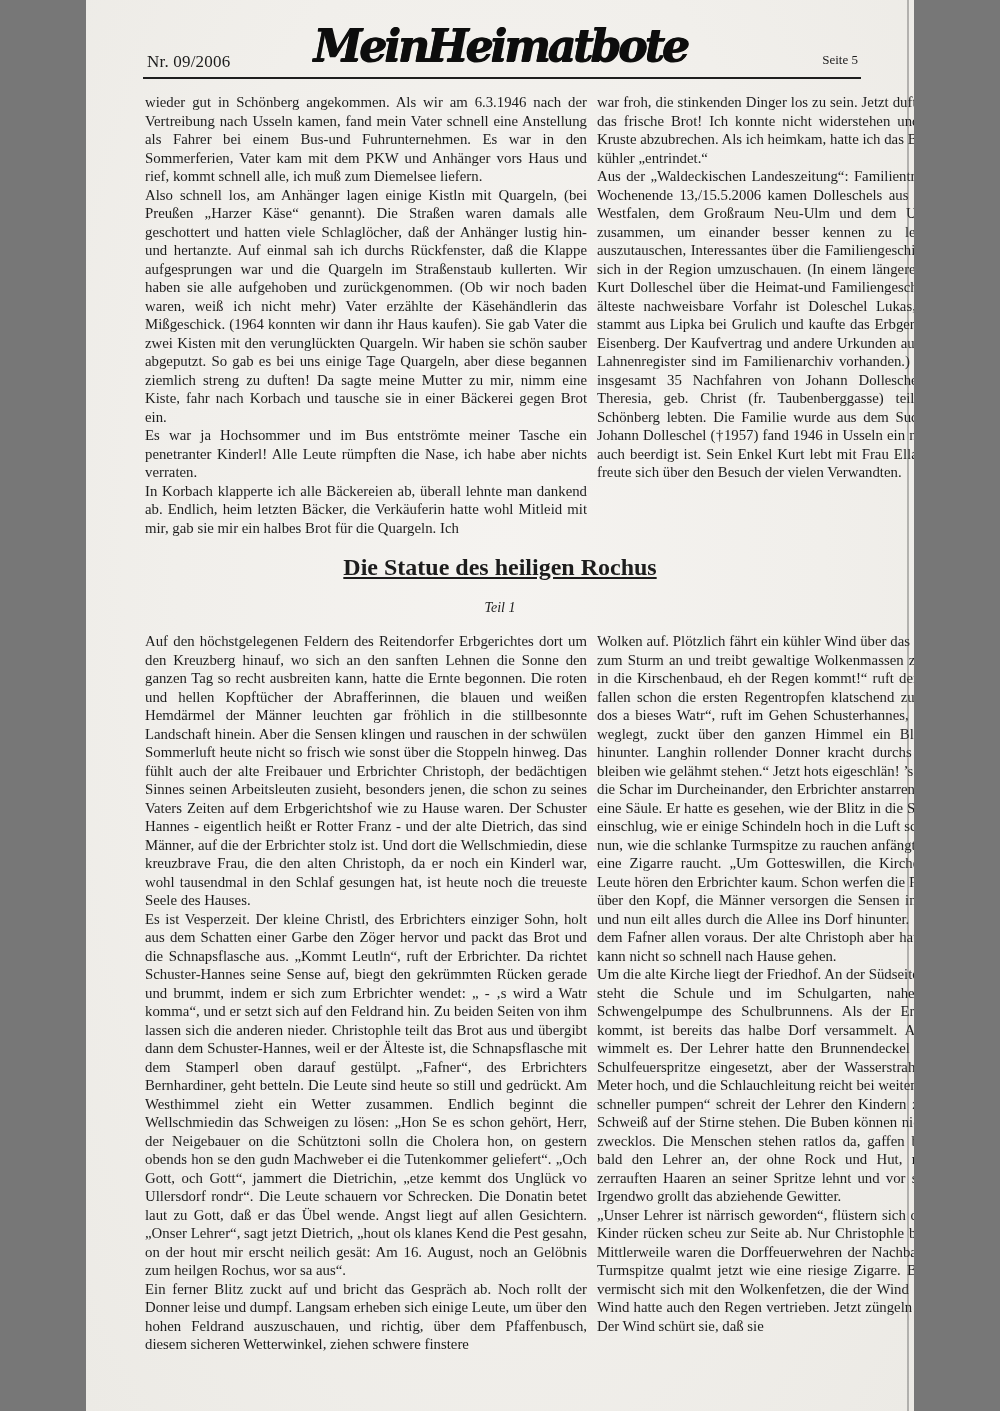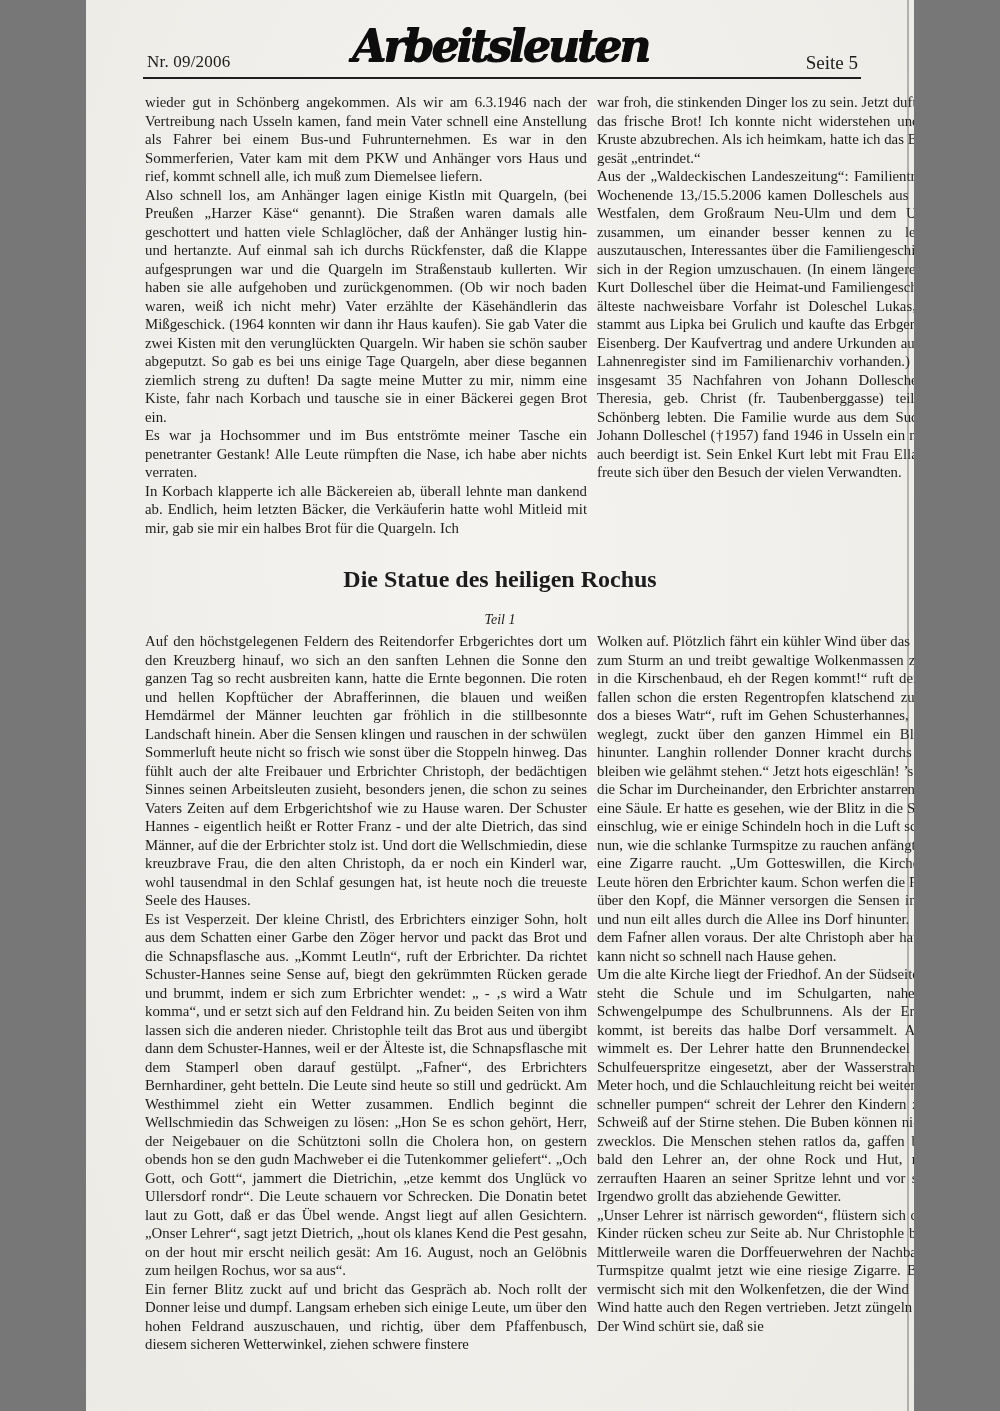--- a/index.html
+++ b/index.html
@@ -17,21 +17,21 @@
     position:absolute;top:0;bottom:0;right:5px;width:2px;
     background:rgba(70,70,70,.35);
   }
   
   .issue{
     position:absolute;left:61px;top:52px;
     font-size:17px;letter-spacing:.2px;
   }
   .pageno{
     position:absolute;right:56px;top:52px;
-    font-size:19px;
+    font-size:13px;
   }
   .masthead{
     position:absolute;left:0;right:0;top:22px;
     text-align:center;
     font-family:"DejaVu Serif", serif;
     font-weight:bold;font-style:italic;
     font-size:44px;line-height:48px;
     letter-spacing:-3px;
     text-shadow:1px 0 0 #111, 0 1px 0 #111;
     color:#0d0d0d;
@@ -62,52 +62,52 @@
     font-size:15.5px;
     margin:13px 0 2px 0 !important;
     text-align:left;
   }
   
   .title-block{
     position:absolute;left:0;right:0;top:554px;
     text-align:center;
   }
   .story-title{
-    font-size:24px;font-weight:bold;margin:12px;line-height:27px;
+    font-size:24px;font-weight:bold;margin:0;line-height:27px;text-decoration:underline;
   }
   .story-subtitle{
     font-size:17px;margin:1px 0 0 0;line-height:20px;
   }
   .story-part{
     font-size:14px;font-style:italic;margin:17px 0 0 0;line-height:19px;
   }
   .story-left{left:59px;top:632px;height:768px;}
   .story-right{left:511px;top:632px;height:768px;}
 </style>
 </head>
 <body>
 
 <div class="page">
 
   <span class="issue">Nr. 09/2006</span>
-  <span class="masthead">Arbeitsleuten</span>
+  <span class="masthead">MeinHeimatbote</span>
   <span class="pageno">Seite 5</span>
   <div class="rule"></div>
 
   <div class="col col-a1-left">
     <p>wieder gut in Schönberg angekommen. Als wir am 6.3.1946 nach der Vertreibung nach Usseln kamen, fand mein Vater schnell eine Anstellung als Fahrer bei einem Bus-und Fuhrunternehmen. Es war in den Sommerferien, Vater kam mit dem PKW und Anhänger vors Haus und rief, kommt schnell alle, ich muß zum Diemelsee liefern.</p>
     <p>Also schnell los, am Anhänger lagen einige Kistln mit Quargeln, (bei Preußen „Harzer Käse“ genannt). Die Straßen waren damals alle geschottert und hatten viele Schlaglöcher, daß der Anhänger lustig hin- und hertanzte. Auf einmal sah ich durchs Rückfenster, daß die Klappe aufgesprungen war und die Quargeln im Straßenstaub kullerten. Wir haben sie alle aufgehoben und zurückgenommen. (Ob wir noch baden waren, weiß ich nicht mehr) Vater erzählte der Käsehändlerin das Mißgeschick. (1964 konnten wir dann ihr Haus kaufen). Sie gab Vater die zwei Kisten mit den verunglückten Quargeln. Wir haben sie schön sauber abgeputzt. So gab es bei uns einige Tage Quargeln, aber diese begannen ziemlich streng zu duften! Da sagte meine Mutter zu mir, nimm eine Kiste, fahr nach Korbach und tausche sie in einer Bäckerei gegen Brot ein.</p>
-    <p>Es war ja Hochsommer und im Bus entströmte meiner Tasche ein penetranter Gestank! Alle Leute rümpften die Nase, ich habe aber nichts verraten.</p>
+    <p>Es war ja Hochsommer und im Bus entströmte meiner Tasche ein penetranter Kinderl! Alle Leute rümpften die Nase, ich habe aber nichts verraten.</p>
     <p>In Korbach klapperte ich alle Bäckereien ab, überall lehnte man dankend ab. Endlich, heim letzten Bäcker, die Verkäuferin hatte wohl Mitleid mit mir, gab sie mir ein halbes Brot für die Quargeln. Ich</p>
   </div>
 
   <div class="col col-a1-right">
     <p>war froh, die stinkenden Dinger los zu sein. Jetzt duftete in meiner Tasche das frische Brot! Ich konnte nicht widerstehen und begann die resche Kruste abzubrechen. Als ich heimkam, hatte ich das Brot</p>
     <div class="byline-row">
-      <span>gesät „entrindet.“</span>
+      <span>kühler „entrindet.“</span>
       <span class="byline">Sohn Dolleschel</span>
     </div>
     <p>Aus der „Waldeckischen Landeszeitung“: Familientreffen in Usseln: Am Wochenende 13,/15.5.2006 kamen Dolleschels aus Sachsen, Nordrhein-Westfalen, dem Großraum Neu-Ulm und dem Upland im Posthotel zusammen, um einander besser kennen zu lernen, Erinnerungen auszutauschen, Interessantes über die Familiengeschichte zu erfahren und sich in der Region umzuschauen. (In einem längeren Diavortrag konnte Kurt Dolleschel über die Heimat-und Familiengeschichte berichten. Der älteste nachweisbare Vorfahr ist Doleschel Lukas, geb. um 1595, er stammt aus Lipka bei Grulich und kaufte das Erbgericht in Hosterlitz bei Eisenberg. Der Kaufvertrag und andere Urkunden aus dem Urbarium und Lahnenregister sind im Familienarchiv vorhanden.) Am Treffen nahmen insgesamt 35 Nachfahren von Johann Dolleschel und seiner Frau Theresia, geb. Christ (fr. Taubenberggasse) teil, die in Mährisch Schönberg lebten. Die Familie wurde aus dem Sudetenland vertrieben. Johann Dolleschel (†1957) fand 1946 in Usseln ein neues Zuhause, wo er auch beerdigt ist. Sein Enkel Kurt lebt mit Frau Ella im Uplanddorf und freute sich über den Besuch der vielen Verwandten.</p>
   </div>
 
   <div class="title-block">
     <p class="story-title">Die Statue des heiligen Rochus</p>
     <p class="story-part">Teil 1</p>
   </div>
 

